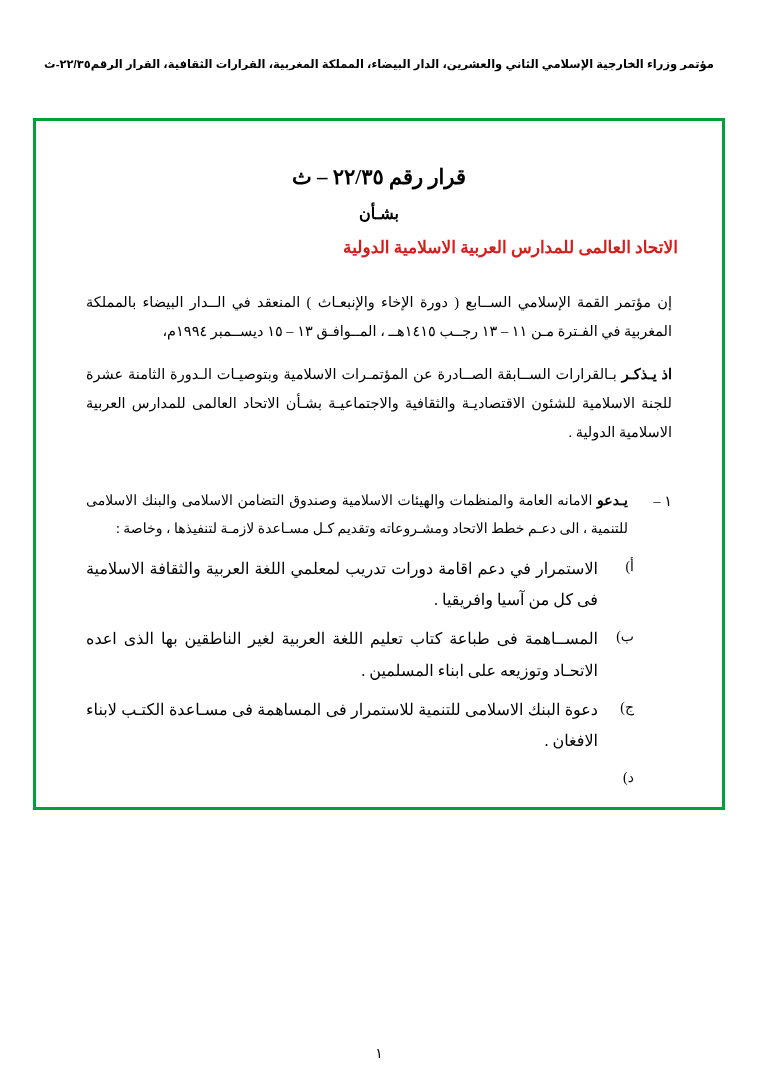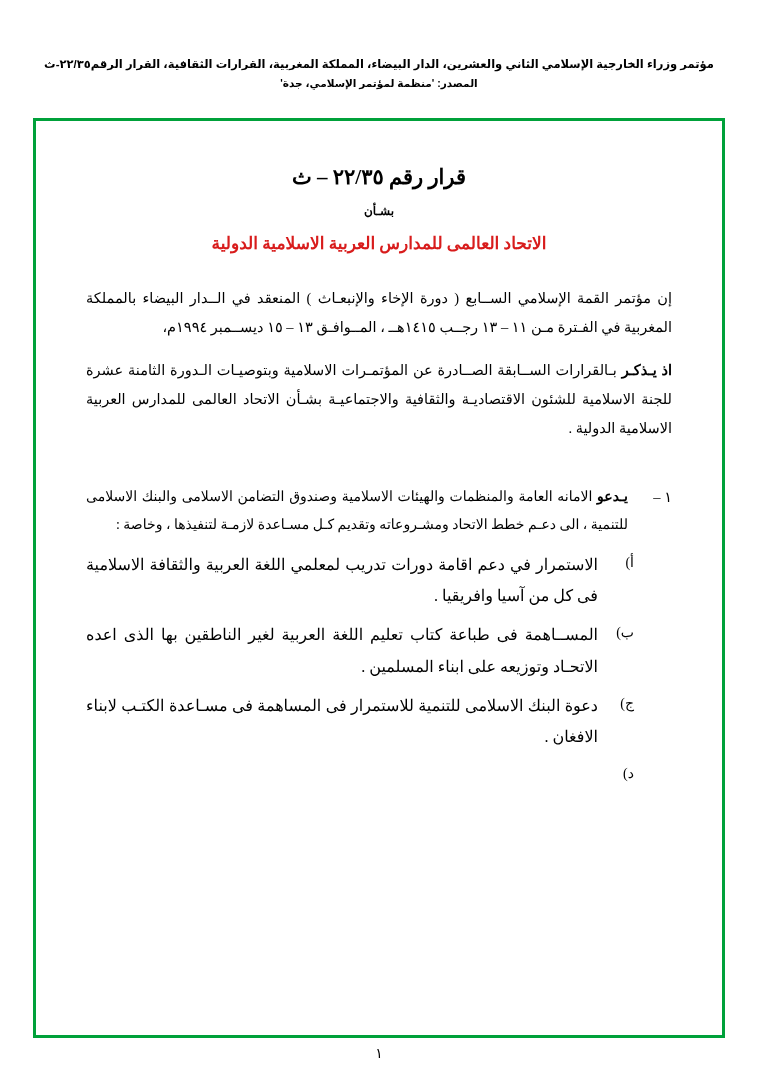--- a/index.html
+++ b/index.html
@@ -35,21 +35,21 @@
     direction: rtl;
   }
   .doc-header .line2 { font-size: 10.5px; }
 
   
   .frame {
     position: absolute;
     top: 118px;
     left: 33px;
     width: 692px;
-    height: 920px;
+    height: 692px;
     border: 3px solid #00a13a;
     box-sizing: border-box;
   }
   .frame-inner {
     position: absolute;
     inset: 0;
     padding: 36px 44px 20px 44px;
     box-sizing: border-box;
     direction: rtl;
   }
@@ -57,26 +57,26 @@
   
   .title-main {
     text-align: center;
     font-size: 21px;
     font-weight: bold;
     letter-spacing: 1px;
     margin: 8px 0 14px 0;
   }
   .title-sub {
     text-align: center;
-    font-size: 12px;
+    font-size: 16px;
     font-weight: bold;
     margin: 0 0 14px 0;
   }
   .title-org {
-    text-align: center;
+    text-align: right;
     font-size: 17px;
     font-weight: bold;
     color: #d81c1c;
     margin: 0 0 30px 0;
   }
 
   
   .para {
     font-size: 14.5px;
     line-height: 2.0;
@@ -144,21 +144,20 @@
     font-size: 14px;
   }
 </style>
 </head>
 <body>
 
 <div class="page">
 
   <div class="doc-header">
     <div class="line1">مؤتمر وزراء الخارجية الإسلامي الثاني والعشرين، الدار البيضاء، المملكة المغربية، القرارات الثقافية، القرار الرقم٢٢/٣٥-ث</div>
-    <div class="line2">المصدر: 'منظمة لمؤتمر الإسلامي، جدة'</div>
   </div>
 
   <div class="frame">
     <div class="frame-inner">
 
       <div class="title-main">قرار رقم ٢٢/٣٥ – ث</div>
       <div class="title-sub">بشـأن</div>
       <div class="title-org">الاتحاد العالمى للمدارس العربية الاسلامية الدولية</div>
 
       <div class="para">إن مؤتمر القمة  الإسلامي الســابع ( دورة الإخاء والإنبعـاث ) المنعقد  في الــدار البيضاء بالمملكة المغربية في الفـترة مـن ١١ – ١٣  رجــب ١٤١٥هــ ، المــوافـق ١٣ – ١٥  ديســمبر ١٩٩٤م،</div>

